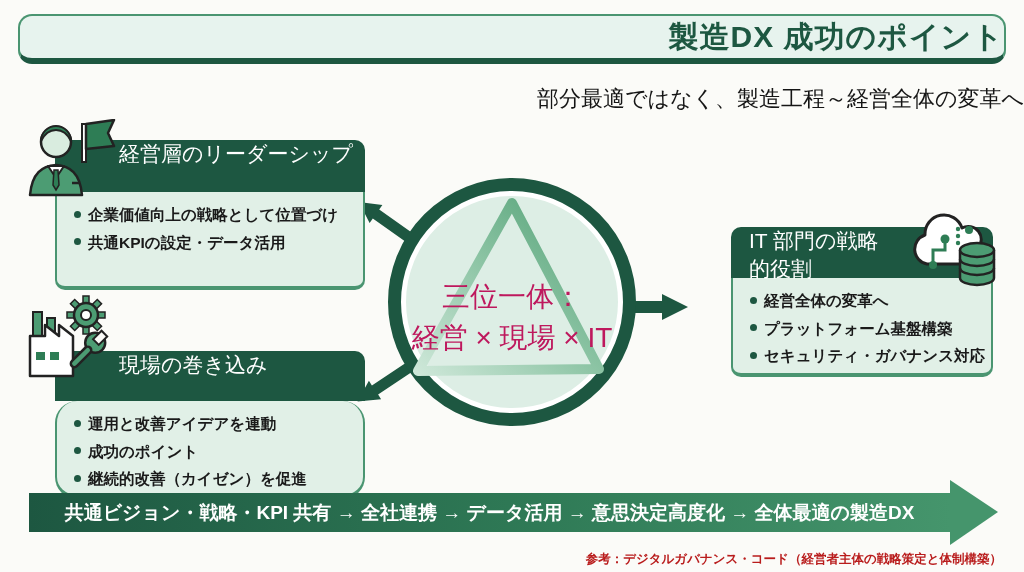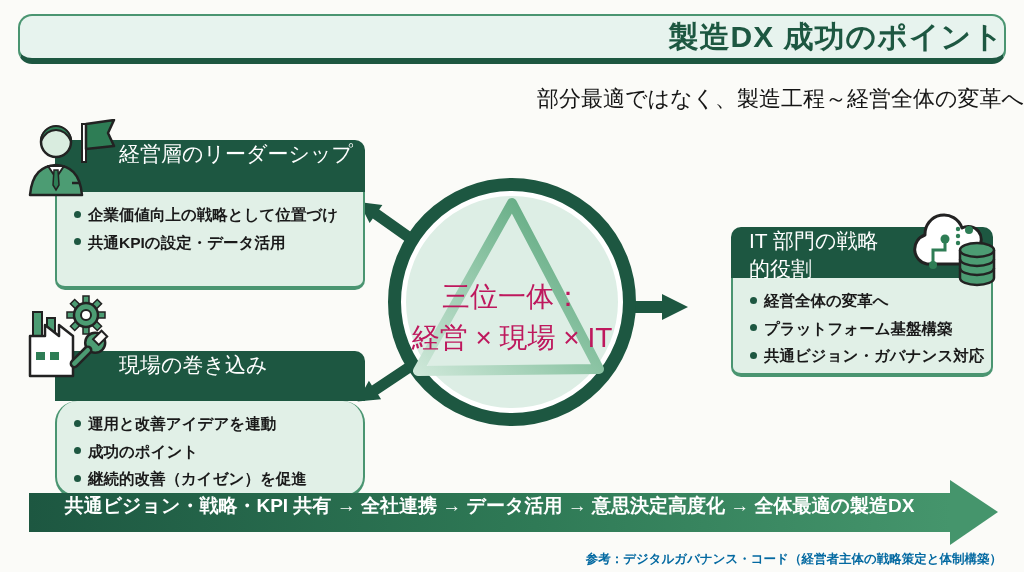--- a/index.html
+++ b/index.html
@@ -83,35 +83,35 @@
     position:absolute; left:0; top:86px; width:222px;
     text-align:center; color:#be185d; font-weight:normal; font-size:28px; line-height:1.45;
     white-space:nowrap;
   }
   .arrow-svg { position:absolute; }
 
   
   .flow-band {
     position:absolute; left:29px; top:493px; width:921px; height:39px;
     background:linear-gradient(90deg,#1d5741 0%,#2f7a56 55%,#45956c 100%);
-    display:flex; justify-content:center;
+    display:flex; align-items:center; justify-content:center;
   }
   .flow-band .flow-text {
     color:#ffffff; font-weight:bold; font-size:19px; white-space:nowrap;
   }
   .flow-head {
     position:absolute; left:950px; top:480px; width:0; height:0;
     border-top:32px solid transparent; border-bottom:33px solid transparent;
     border-left:48px solid #45956c;
   }
 
   
   .footer-note {
     position:absolute; right:22px; top:551px;
-    font-size:12.5px; font-weight:bold; color:#0369a1;
+    font-size:12.5px; font-weight:bold; color:#b91c1c;
   }
 </style>
 </head>
 <body>
 
 <div class="stage">
 
   <div class="title-banner">
     <div class="title-text">製造DX 成功のポイント</div>
   </div>
@@ -172,21 +172,21 @@
   </div>
 
   <div class="info-box box-it">
     <div class="box-header">
       <span>IT 部門の戦略的役割</span>
     </div>
     <div class="box-body">
       <ul>
         <li>経営全体の変革へ</li>
         <li>プラットフォーム基盤構築</li>
-        <li>共通ビジョン・ガバナンス対応</li>
+        <li>セキュリティ・ガバナンス対応</li>
       </ul>
     </div>
   </div>
 
   <svg class="corner-icon icon-manager" width="92" height="78" viewBox="0 0 92 78">
     <rect x="57" y="5" width="4" height="38" fill="#ffffff" stroke="#222" stroke-width="2"></rect>
     <path d="M61,5 L89,1 L83,14 L89,27 L61,30 Z" fill="#2e7d55" stroke="#222" stroke-width="2.5" stroke-linejoin="round"></path>
     <circle cx="31" cy="23" r="15" fill="#d9ecdf" stroke="#222" stroke-width="2.5"></circle>
     <path d="M16,22 a15,15 0 0 1 30,0 c-4,-8 -9,-11 -15,-11 c-6,0 -11,3 -15,11 Z" fill="#2e7d55" stroke="#222" stroke-width="2"></path>
     <path d="M5,76 C7,54 17,47 31,46 C45,47 55,54 57,76 Z" fill="#4c9c73" stroke="#222" stroke-width="2.5" stroke-linejoin="round"></path>

